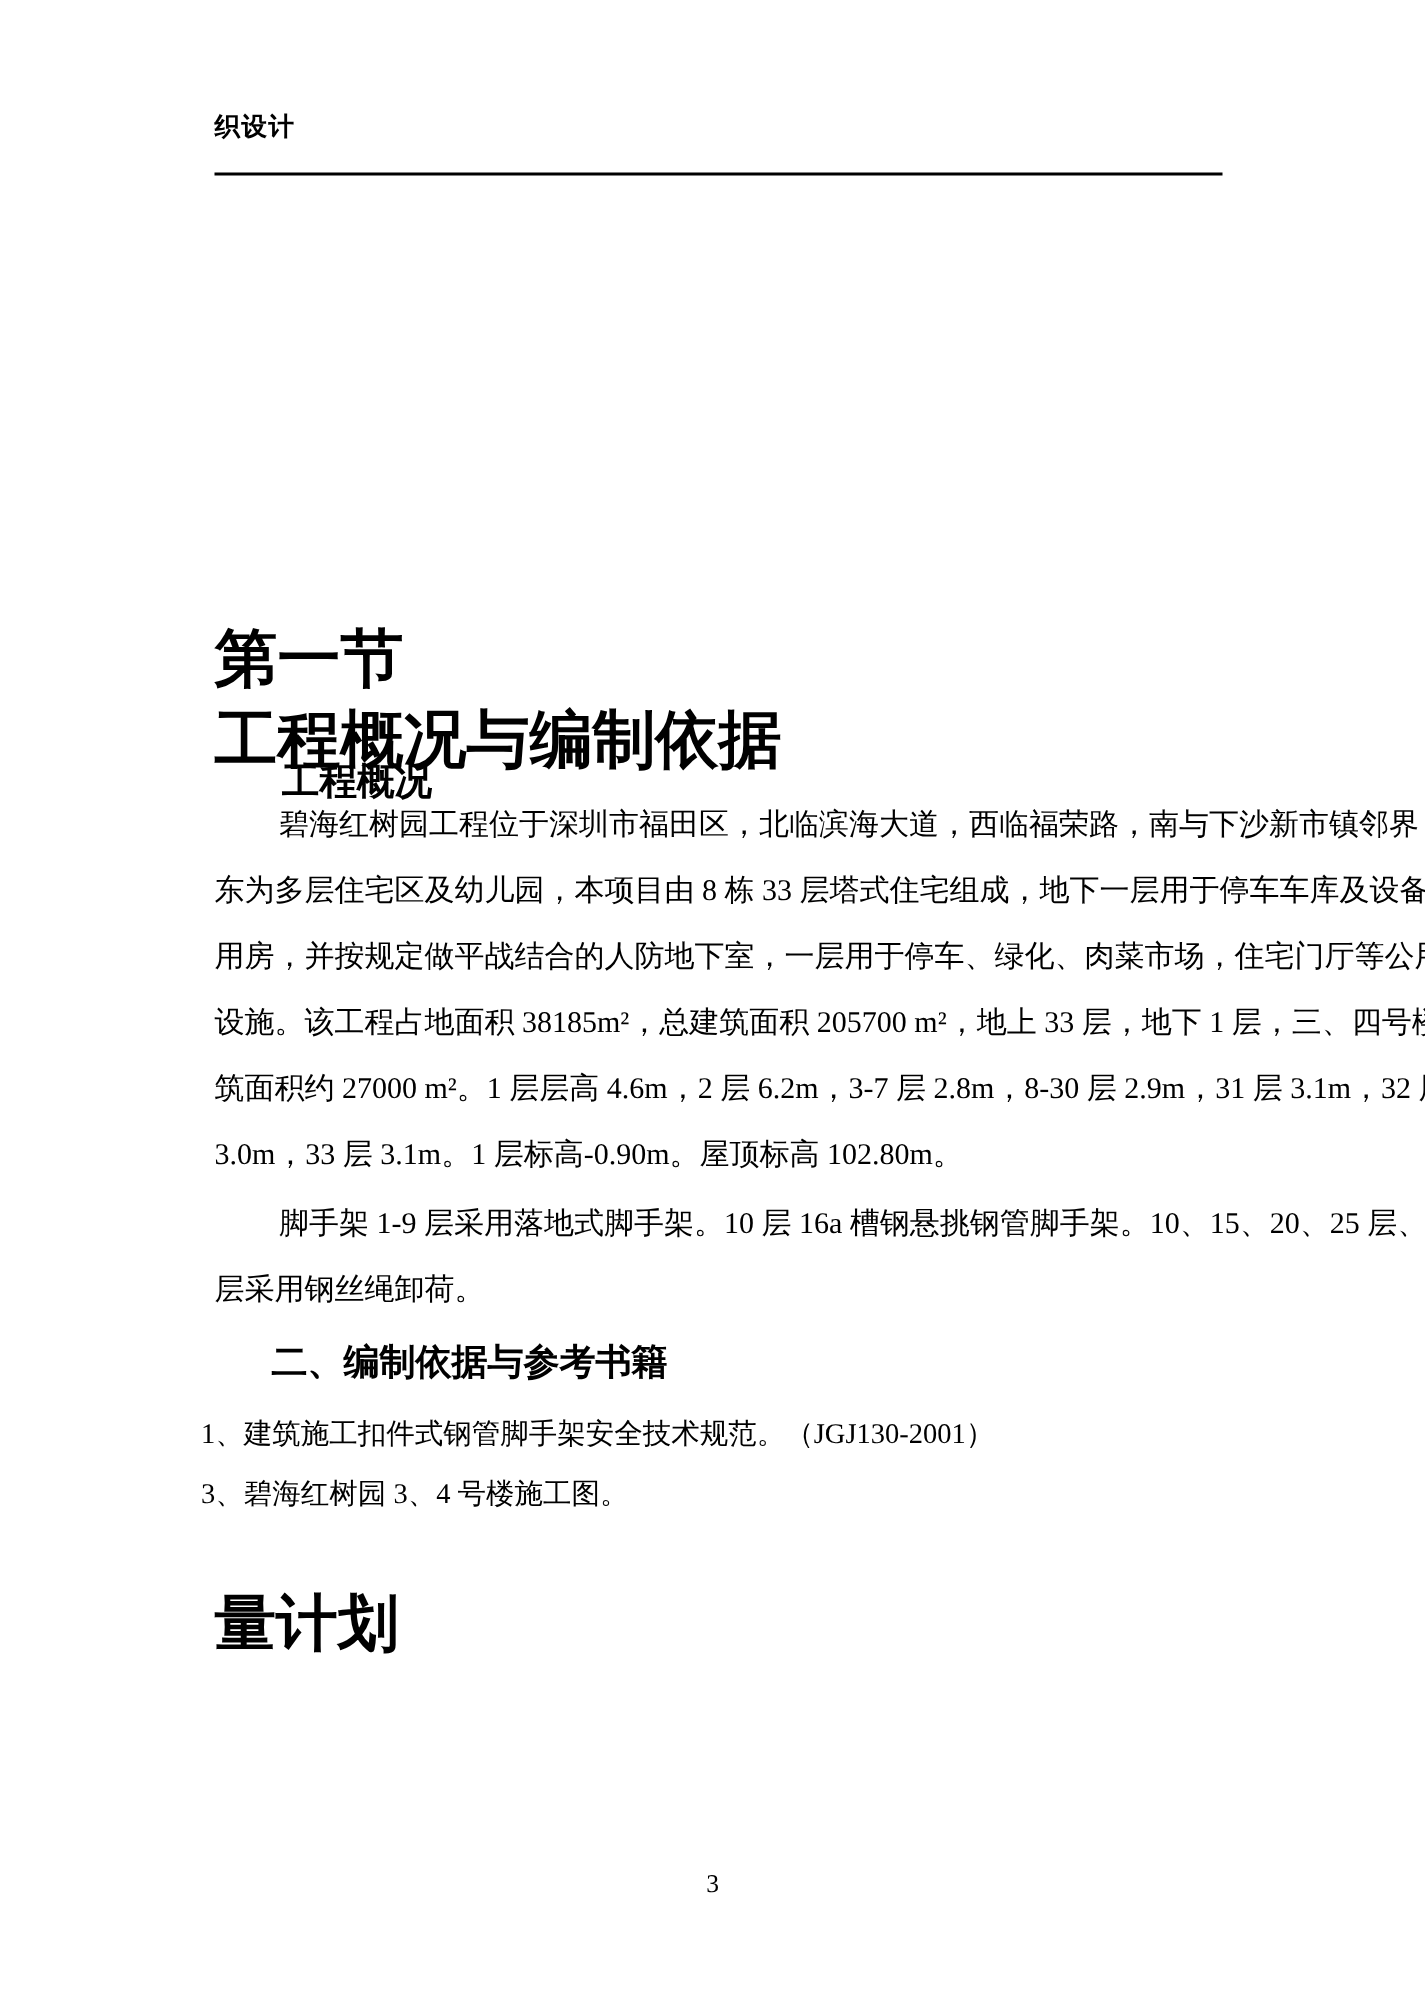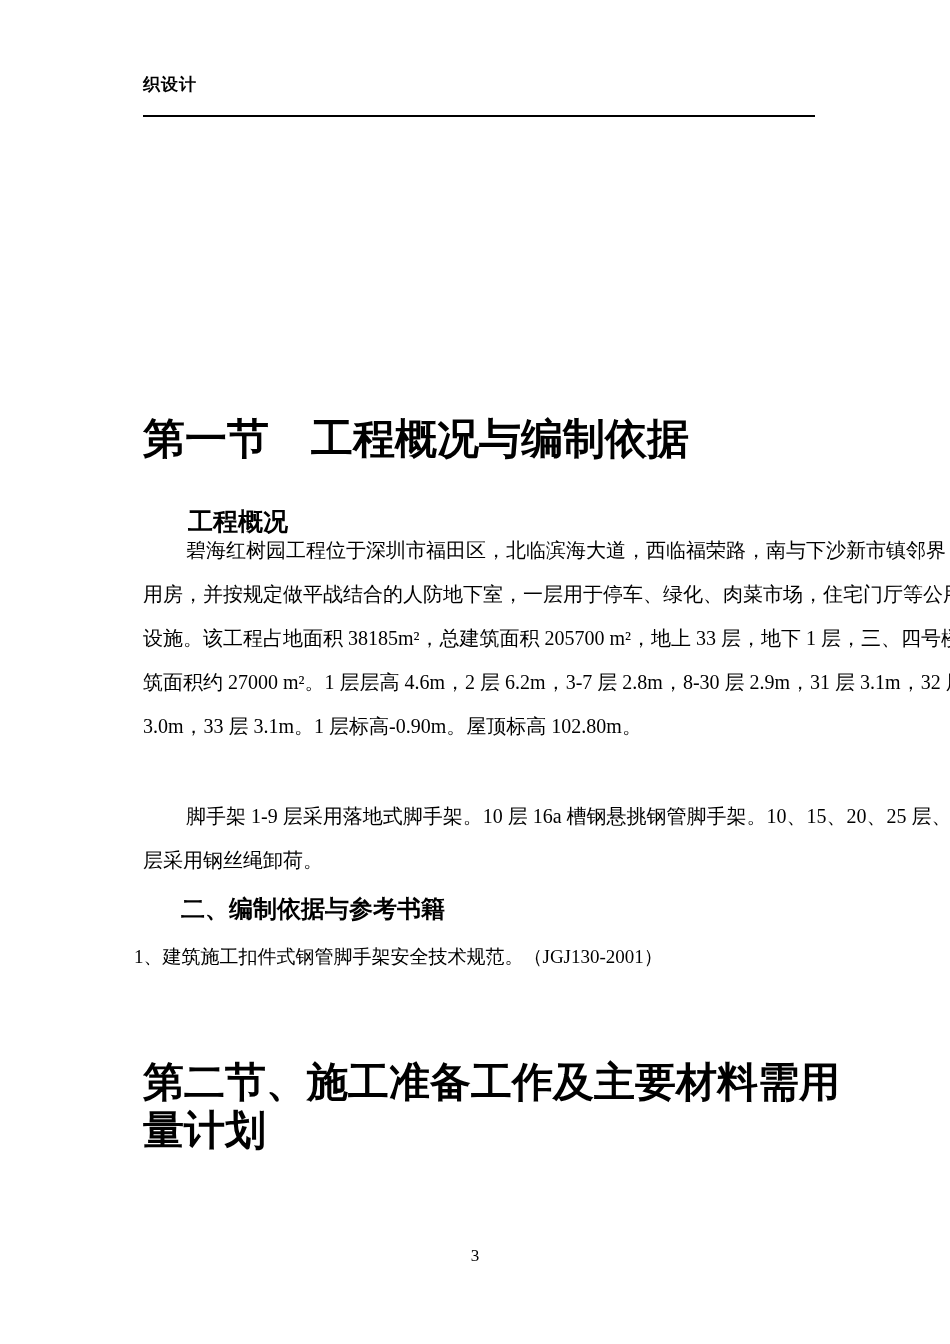--- a/index.html
+++ b/index.html
@@ -52,20 +52,21 @@
   .s1-title {
     position: absolute;
     left: 143px;
     top: 412px;
     display: flex;
     font-family: "Liberation Sans", sans-serif;
     font-weight: bold;
     font-size: 42px;
     line-height: 54px;
     white-space: nowrap;
+    flex-direction: column;
   }
   .s1-title .gap { width: 42px; }
   .s1-subtitle {
     position: absolute;
     left: 188px;
     top: 505px;
     font-family: "Liberation Sans", sans-serif;
     font-weight: bold;
     font-size: 25px;
     line-height: 32px;
@@ -146,39 +147,40 @@
   <div class="s1-title">
     <span>第一节</span>
     <span class="gap"></span>
     <span>工程概况与编制依据</span>
   </div>
 
   <div class="s1-subtitle">工程概况</div>
 
   <div class="para para1">
     <div class="line indent">碧海红树园工程位于深圳市福田区，北临滨海大道，西临福荣路，南与下沙新市镇邻界，</div>
+    <div class="line">东为多层住宅区及幼儿园，本项目由 8 栋 33 层塔式住宅组成，地下一层用于停车车库及设备</div>
     <div class="line">用房，并按规定做平战结合的人防地下室，一层用于停车、绿化、肉菜市场，住宅门厅等公用</div>
     <div class="line">设施。该工程占地面积 38185m²，总建筑面积 205700 m²，地上 33 层，地下 1 层，三、四号楼建</div>
     <div class="line">筑面积约 27000 m²。1 层层高 4.6m，2 层 6.2m，3-7 层 2.8m，8-30 层 2.9m，31 层 3.1m，32 层</div>
     <div class="line">3.0m，33 层 3.1m。1 层标高-0.90m。屋顶标高 102.80m。</div>
   </div>
 
   <div class="para para2">
     <div class="line indent">脚手架 1-9 层采用落地式脚手架。10 层 16a 槽钢悬挑钢管脚手架。10、15、20、25 层、30</div>
     <div class="line">层采用钢丝绳卸荷。</div>
   </div>
 
   <div class="s1-subheading">二、编制依据与参考书籍</div>
 
   <div class="ref-list">
     <div class="ref-item">1、建筑施工扣件式钢管脚手架安全技术规范。（JGJ130-2001）</div>
+    <div class="ref-item">3、碧海红树园 3、4 号楼施工图。</div>
   </div>
 
   <div class="s2-title">
-    <div class="tline">第二节、施工准备工作及主要材料需用</div>
     <div class="tline">量计划</div>
   </div>
 
   <div class="footer">
     <span>3</span>
   </div>
 
 </div>
 
 </body></html>

